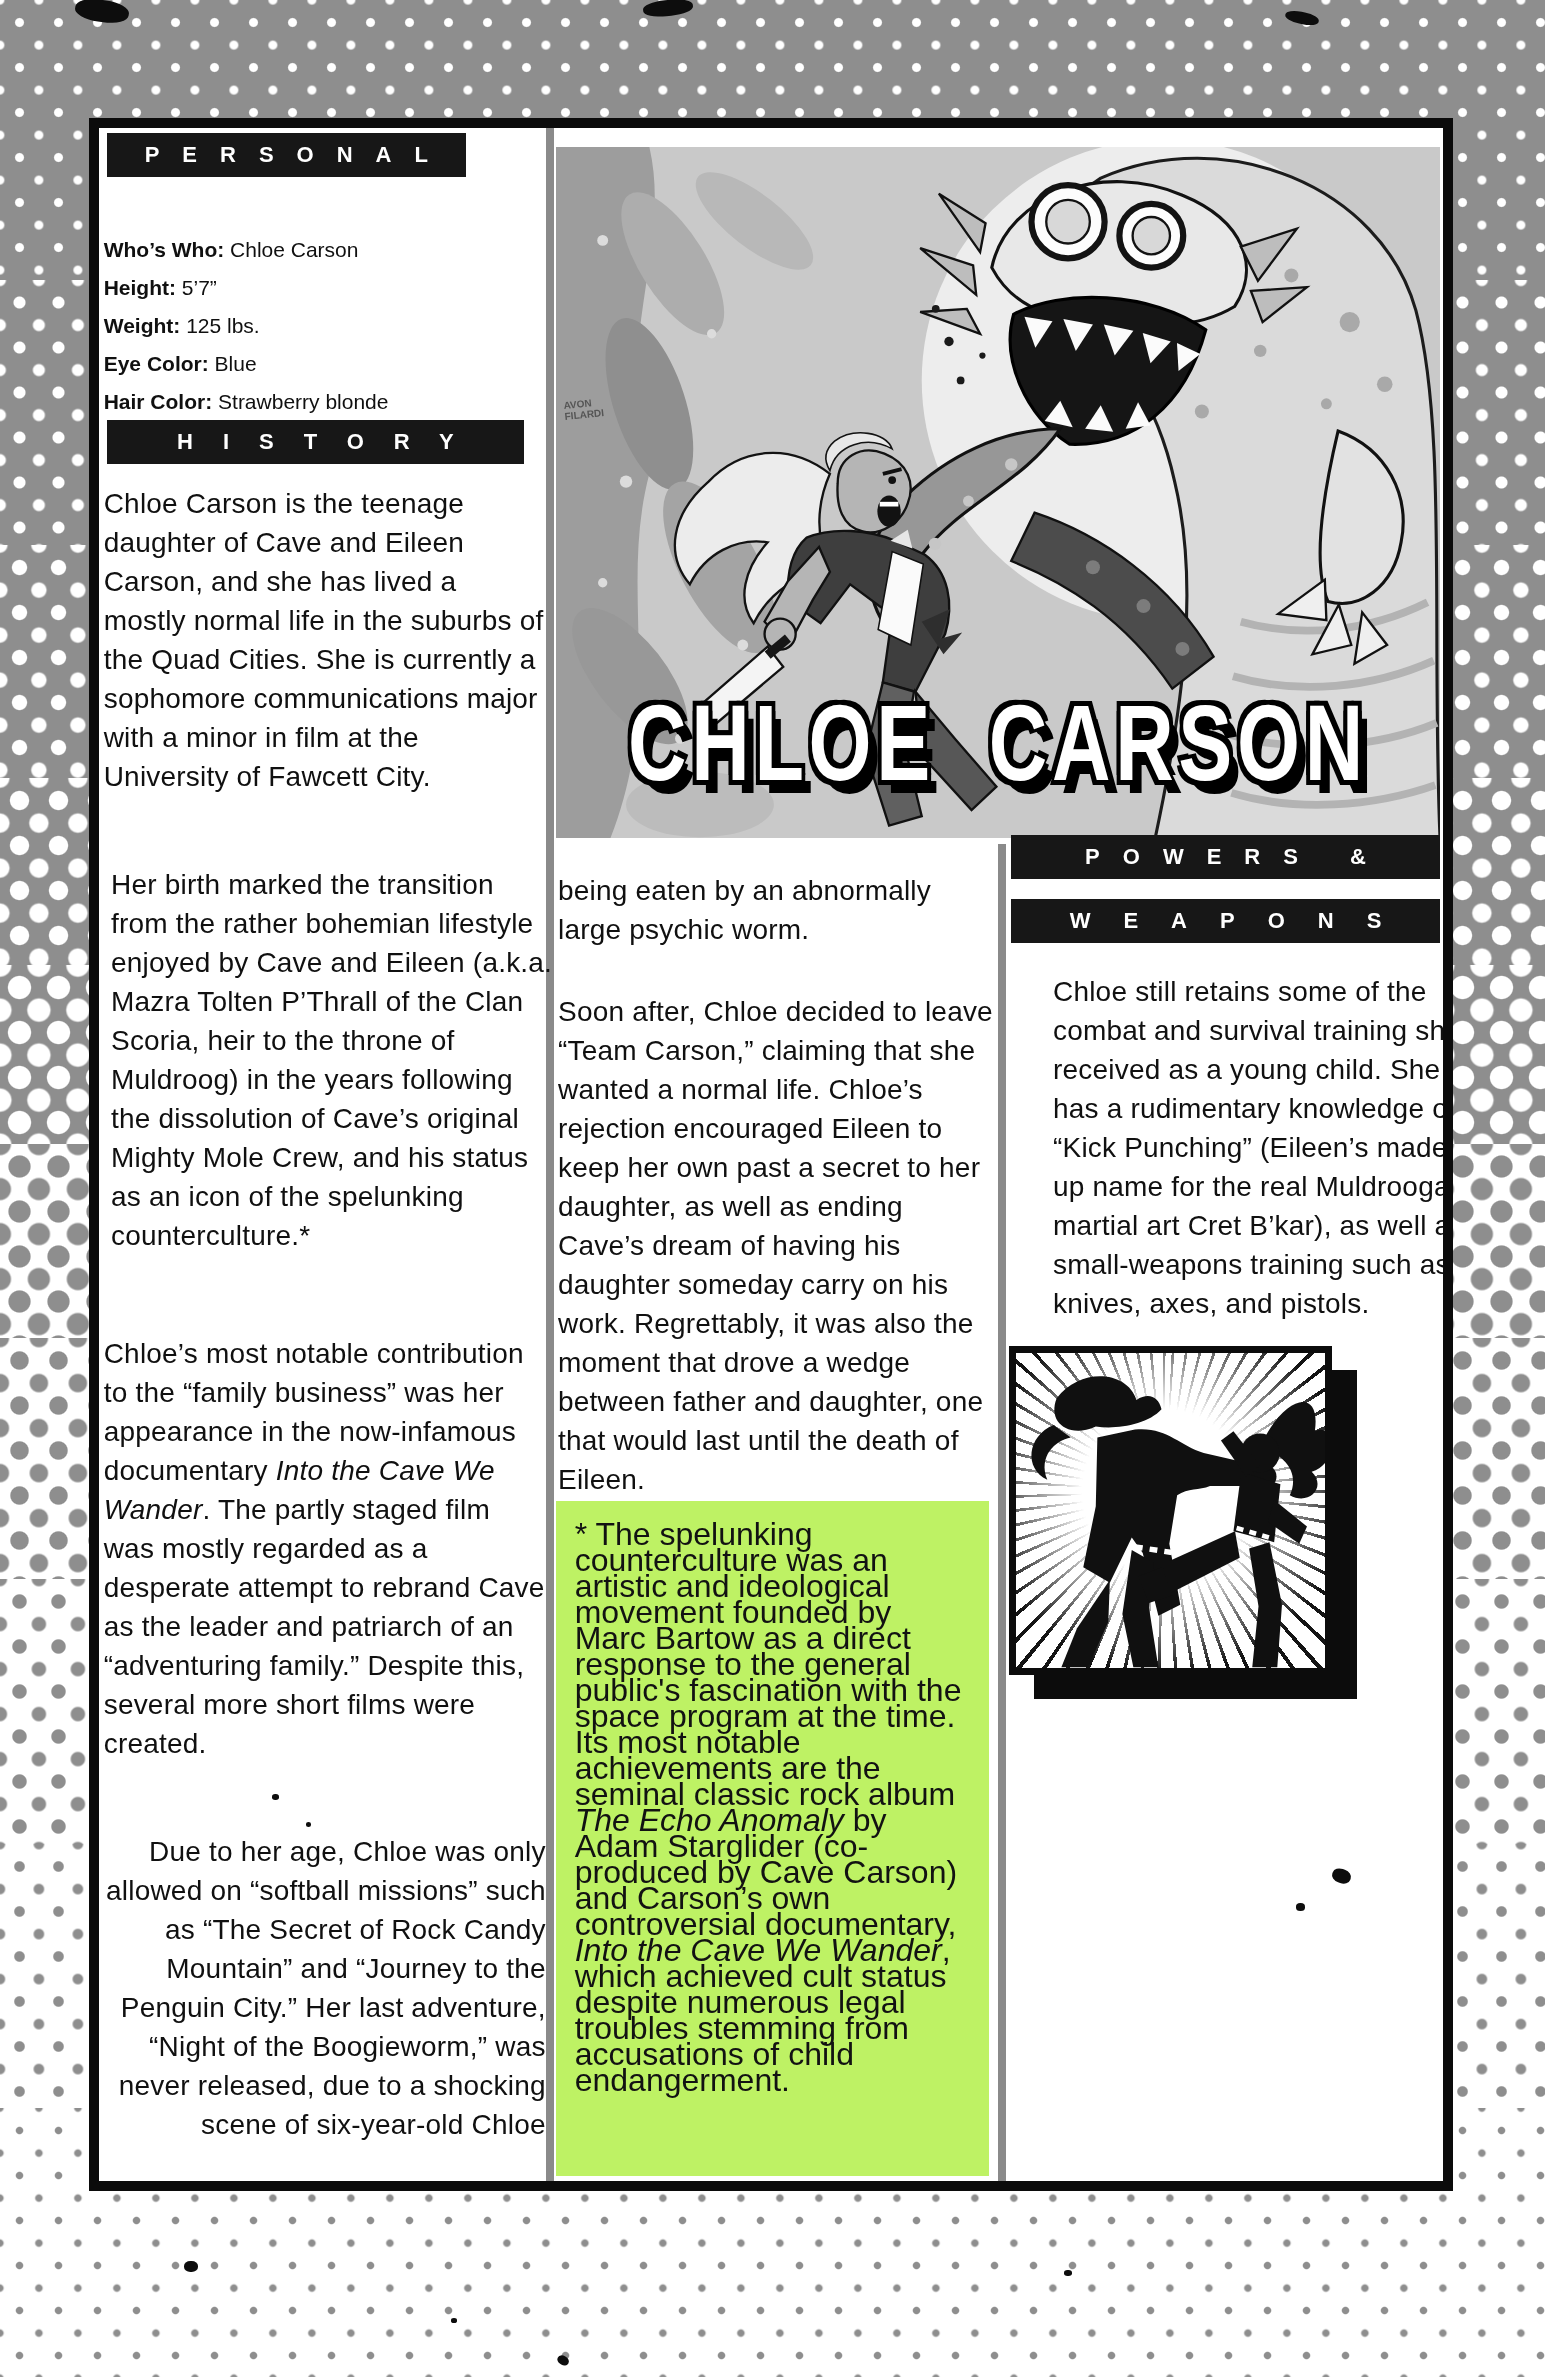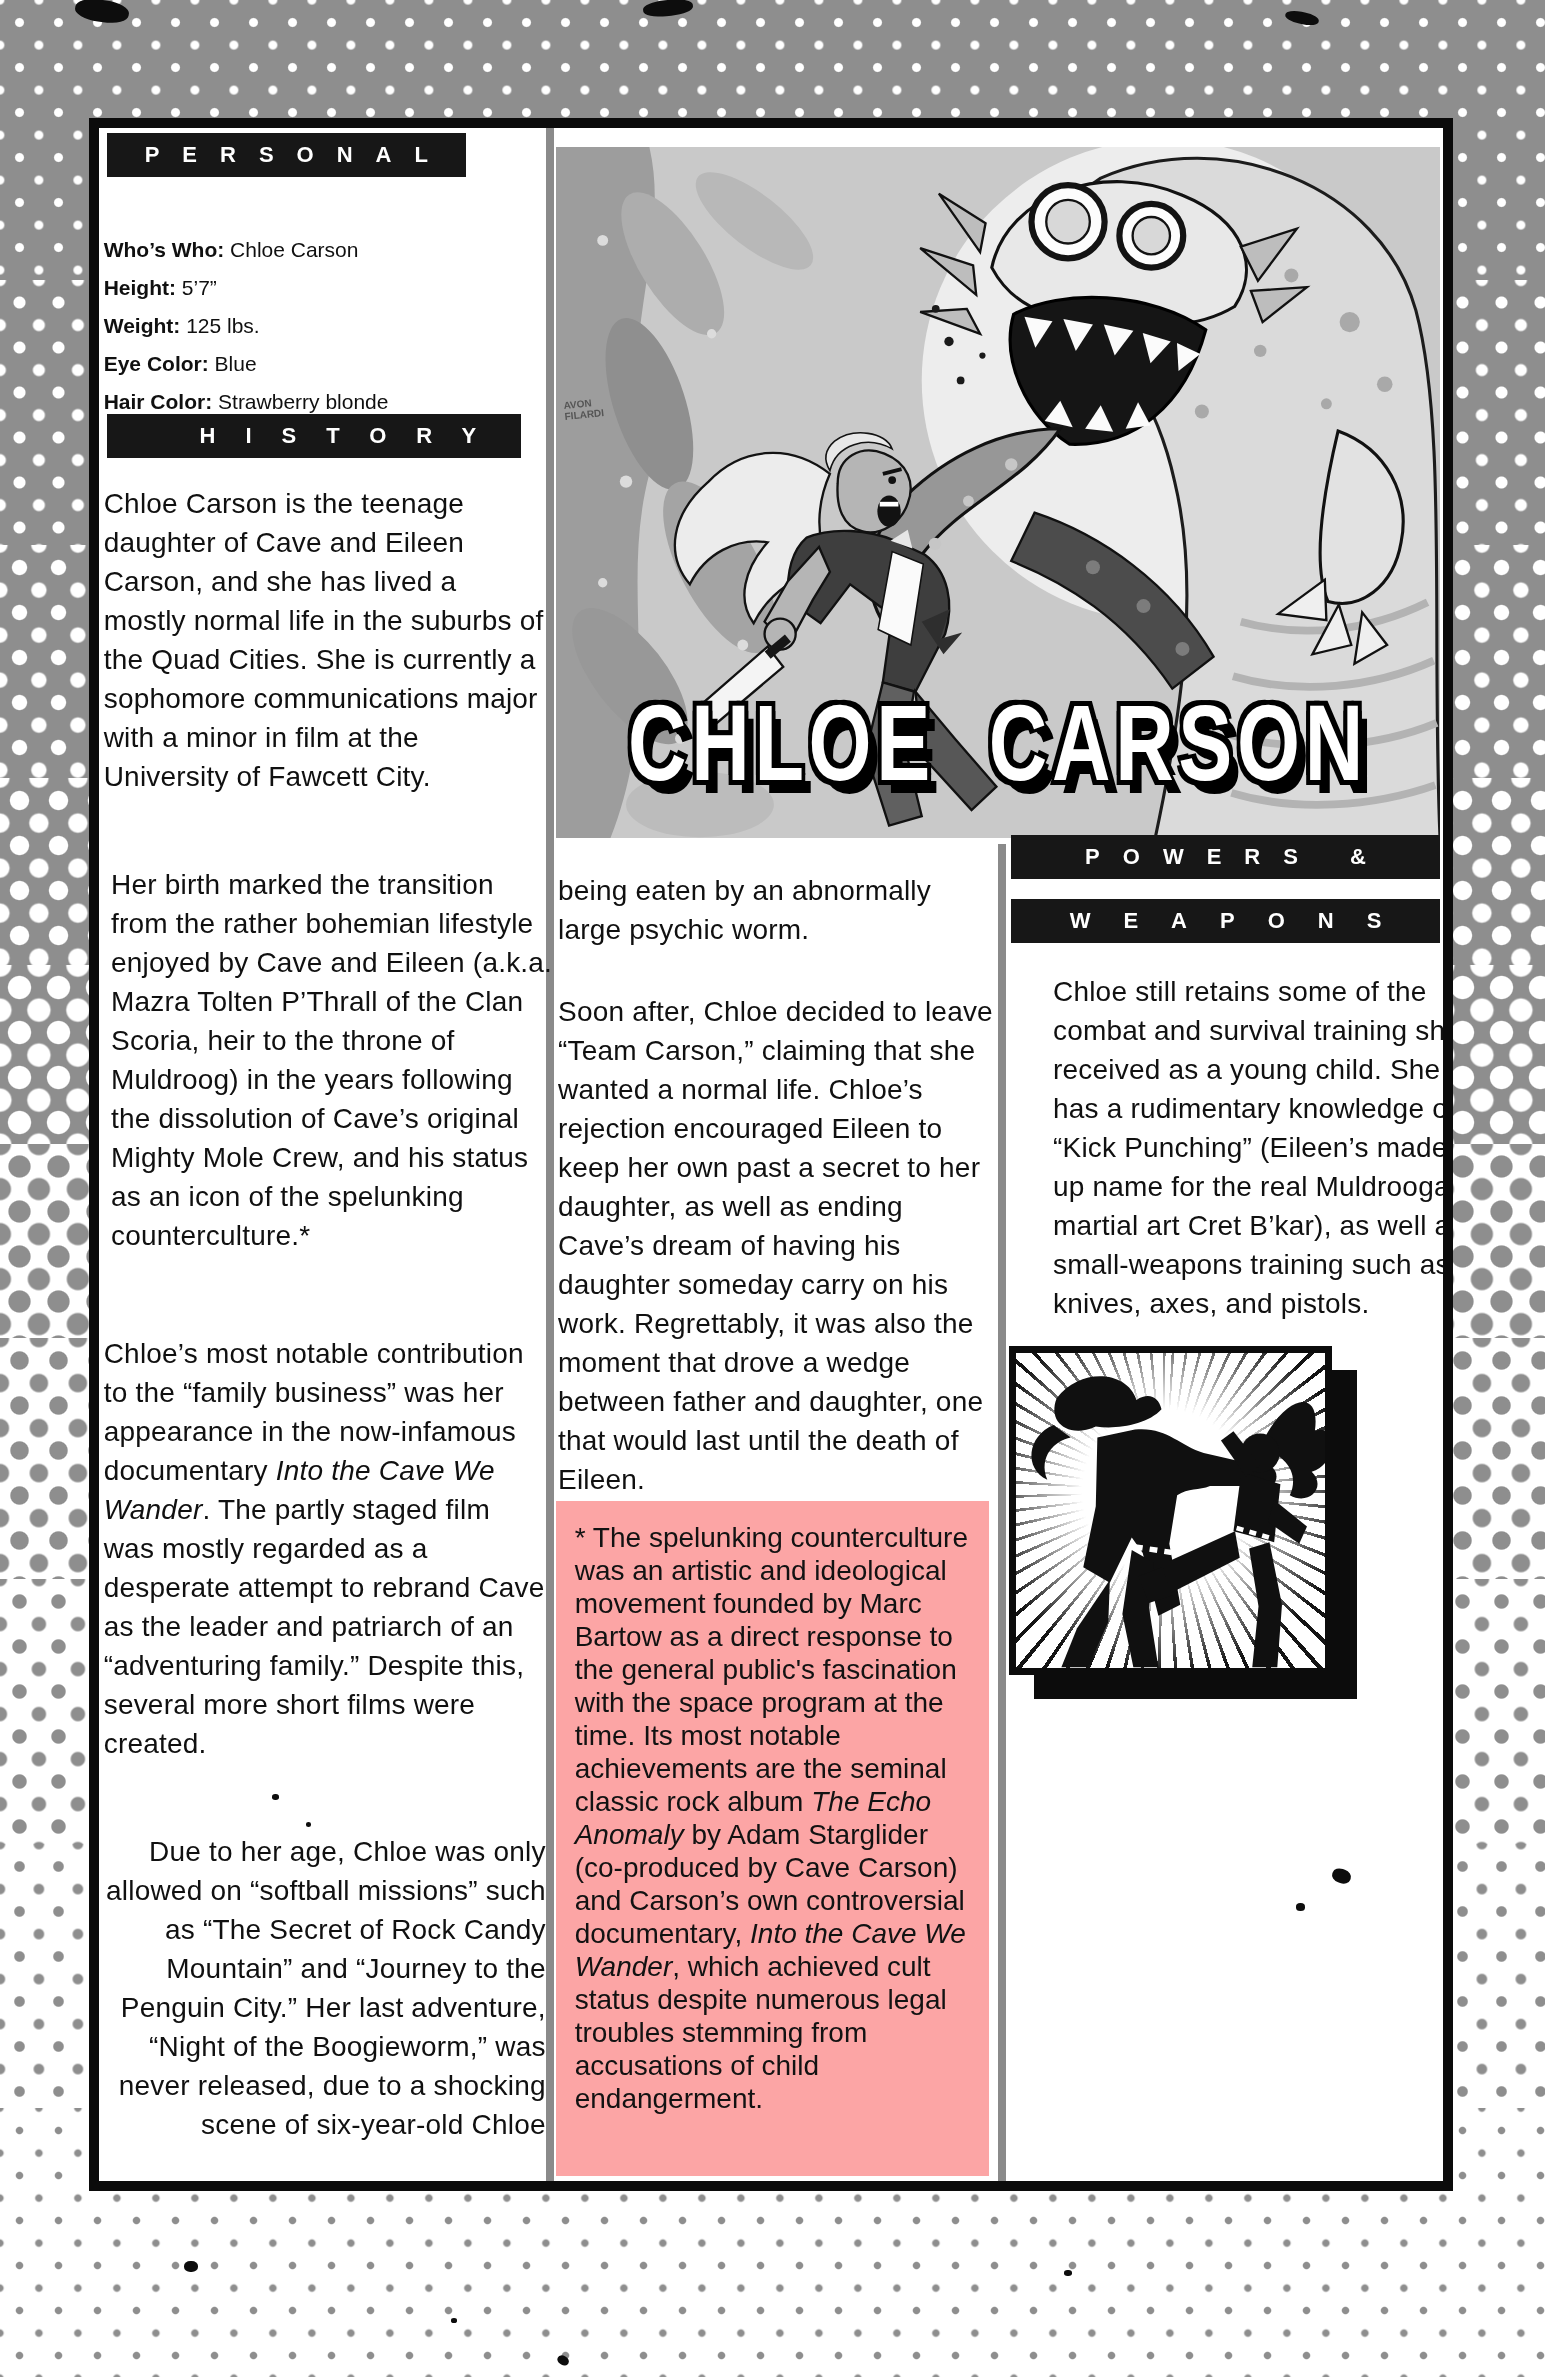--- a/index.html
+++ b/index.html
@@ -23,21 +23,21 @@
   .bar{position:absolute;background:#171717;color:#fff;font-weight:bold;font-size:22px;
        display:flex;align-items:center;justify-content:center;}
   .bar span{letter-spacing:var(--ls);margin-right:calc(var(--ls) * -1);white-space:pre;}
 
   .txt{position:absolute;font-size:28px;line-height:39px;color:#101010;letter-spacing:0.2px;}
   .fields{position:absolute;}
   .field{font-size:21px;line-height:38px;color:#101010;white-space:nowrap;}
   .seg-b{font-weight:bold;}
   .seg-i{font-style:italic;}
 
-  .footnote{position:absolute;background:#fca5a5;font-size:28px;line-height:33px;
+  .footnote{position:absolute;background:#bef264;font-size:32px;line-height:26px;
             color:#121212;padding:20px 18.7px;box-sizing:border-box;}
 
   
   .art{position:absolute;overflow:hidden;background:#c9c9c9;}
   .art svg{position:absolute;left:0;top:0;width:100%;height:100%;}
   .art-title{position:absolute;left:0;right:0;top:535px;text-align:center;font-weight:bold;
              font-size:81px;letter-spacing:4.7px;word-spacing:26.5px;color:#fff;
              transform:scaleY(1.32);transform-origin:50% 0;
              text-shadow:-3.9px -3.9px 0 #000,3.9px -3.9px 0 #000,-3.9px 3.9px 0 #000,3.9px 3.9px 0 #000,9.3px 10px 0 #000;}
   .sig{position:absolute;left:7.8px;top:251px;font-size:10px;line-height:11px;color:#555;
@@ -204,21 +204,21 @@
       <span>PERSONAL</span>
     </div>
     <div class="fields" style="left:4.7px;top:103px;width:442px;">
       <div class="field"><span class="seg-b">Who’s Who:</span><span> Chloe Carson</span></div>
       <div class="field"><span class="seg-b">Height:</span><span> 5’7”</span></div>
       <div class="field"><span class="seg-b">Weight:</span><span> 125 lbs.</span></div>
       <div class="field"><span class="seg-b">Eye Color:</span><span> Blue</span></div>
       <div class="field"><span class="seg-b">Hair Color:</span><span> Strawberry blonde</span></div>
     </div>
 
-    <div class="bar" style="left:7.8px;top:286px;width:366px;height:44px;padding-left:48px;--ls:30px;">
+    <div class="bar" style="left:7.8px;top:292px;width:417px;height:44px;--ls:30px;">
       <span>HISTORY</span>
     </div>
     <div class="txt" style="left:4.7px;top:356px;width:442px;">Chloe Carson is the teenage daughter of Cave and Eileen Carson, and she has lived a mostly normal life in the suburbs of the Quad Cities. She is currently a sophomore communications major with a minor in film at the University of Fawcett City.</div>
     <div class="txt" style="left:12px;top:737px;width:442px;">Her birth marked the transition from the rather bohemian lifestyle enjoyed by Cave and Eileen (a.k.a. Mazra Tolten P’Thrall of the Clan Scoria, heir to the throne of Muldroog) in the years following the dissolution of Cave’s original Mighty Mole Crew, and his status as an icon of the spelunking counterculture.*</div>
     <div class="txt" style="left:4.7px;top:1206px;width:442px;"><span>Chloe’s most notable contribution to the “family business” was her appearance in the now-infamous documentary </span><span class="seg-i">Into the Cave We Wander</span><span>. The partly staged film was mostly regarded as a desperate attempt to rebrand Cave as the leader and patriarch of an “adventuring family.”  Despite this, several more short films were created.</span></div>
     <div class="txt" style="left:4.7px;top:1704px;width:442px;text-align:right;">Due to her age, Chloe was only allowed on “softball missions” such as “The Secret of Rock Candy Mountain” and “Journey to the Penguin City.” Her last adventure, “Night of the Boogieworm,” was never released, due to a shocking scene of six-year-old Chloe</div>
 
     <div class="txt" style="left:459px;top:743px;width:436px;">being eaten by an abnormally large psychic worm.</div>
     <div class="txt" style="left:459px;top:864px;width:437px;">Soon after, Chloe decided to leave “Team Carson,” claiming that she wanted a normal life. Chloe’s rejection encouraged Eileen to keep her own past a secret to her daughter, as well as ending Cave’s dream of having his daughter someday carry on his work. Regrettably, it was also the moment that drove a wedge between father and daughter, one that would last until the death of Eileen.</div>
     <div class="footnote" style="left:457px;top:1373px;width:433px;height:675px;"><span>* The spelunking counterculture was an artistic and ideological movement founded by Marc Bartow as a direct response to the general public's fascination with the space program at the time. Its most notable achievements are the seminal classic rock album </span><span class="seg-i">The Echo Anomaly</span><span> by Adam Starglider (co-produced by Cave Carson) and Carson’s own controversial documentary, </span><span class="seg-i">Into the Cave We Wander</span><span>, which achieved cult status despite numerous legal troubles stemming from accusations of child endangerment.</span></div>

